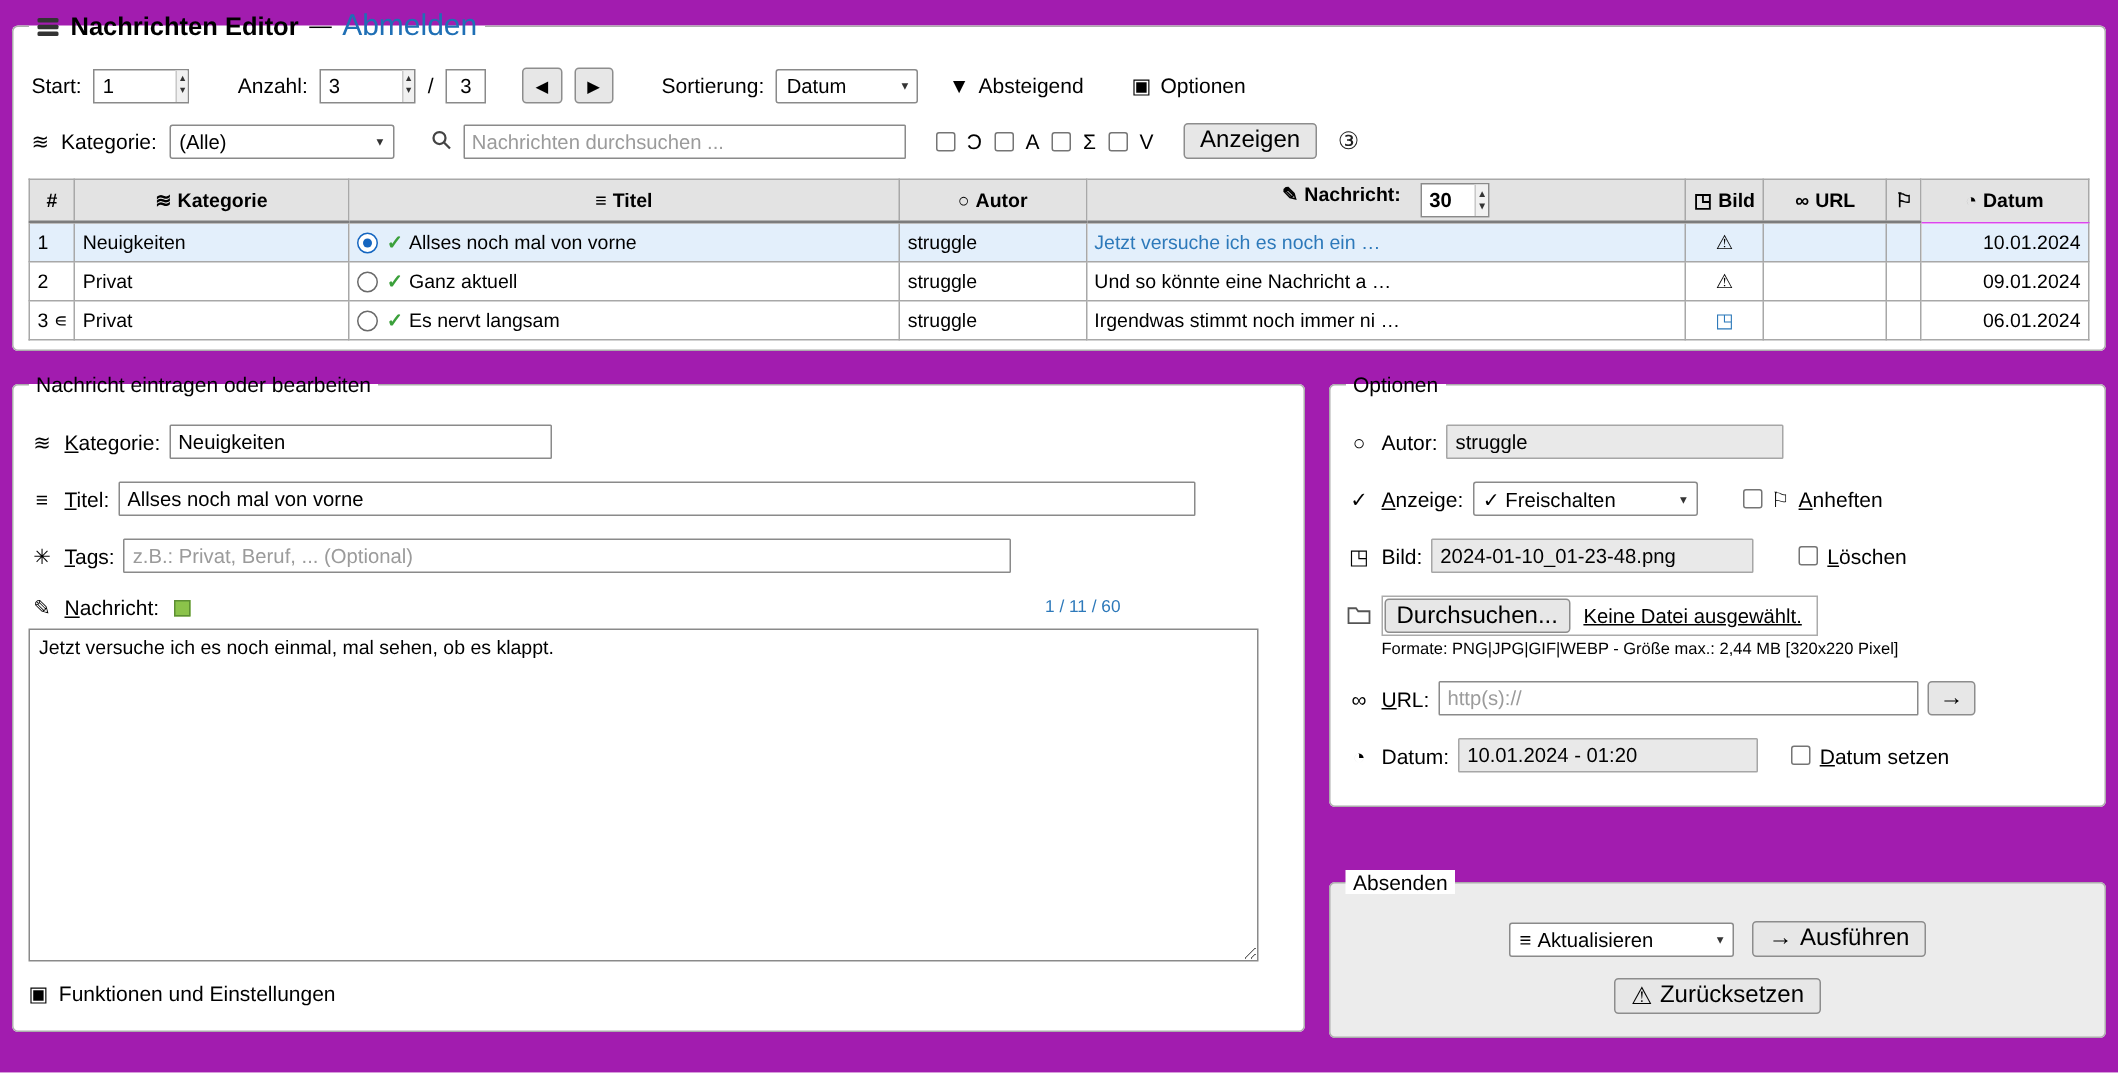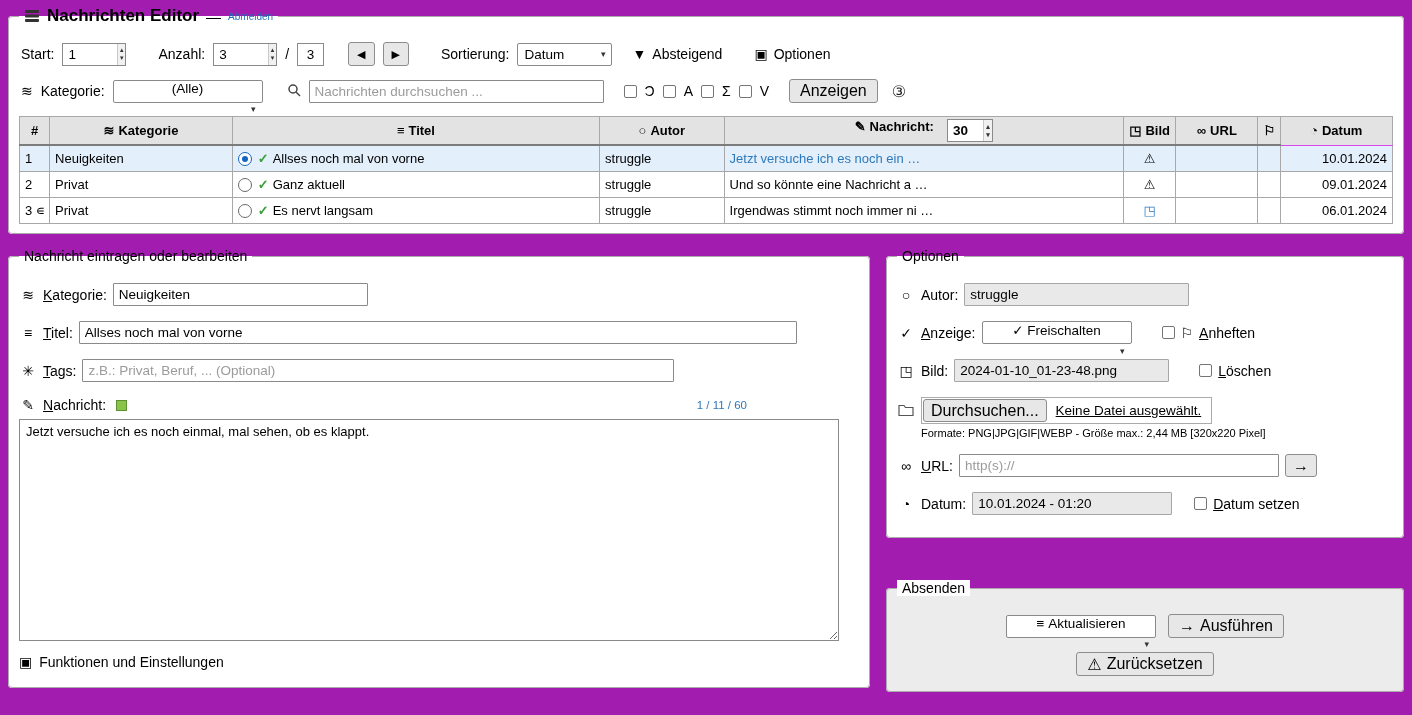--- a/index.html
+++ b/index.html
@@ -11,40 +11,40 @@
 a{color:#1f6fb5;text-decoration:none;cursor:pointer;}
 u{text-decoration:underline;}
 .icn{display:inline-block;margin-right:4px;}
 .row-flex{display:flex;align-items:center;}
 .lbl{white-space:nowrap;}
 
 .fs-top{margin:6px 8px 0;height:228px;}
 .legend-top{display:flex;align-items:center;gap:7px;}
 .apptitle{font-weight:bold;font-size:17px;}
 .dash{font-size:15px;}
-.logout{font-size:10px;}
+.logout{font-size:20px;}
 .msgicon svg{display:block;}
 .toolbar{margin:12px 2px 0;gap:8px;}
 .filterbar{margin:13px 2px 0;gap:8px;}
 input.txt{font:13.5px "Liberation Sans",sans-serif;border:1px solid #8a8a8a;padding:2px 5px;height:23px;background:#fff;border-radius:1px;}
 input.txt::placeholder{color:#9b9b9b;}
 input.txt.gray{background:#e9e9e9;border-color:#a6a6a6;}
 .numbox{display:inline-flex;align-items:stretch;border:1px solid #8a8a8a;background:#fff;height:23px;}
 .numbox .nval{flex:1;display:flex;align-items:center;padding:0 5px;font-size:13.5px;}
 .spin{display:flex;flex-direction:column;justify-content:center;background:#f1f1f1;border-left:1px solid #c9c9c9;padding:0 2px;font-size:7px;line-height:8px;color:#333;cursor:default;text-align:center;}
 .pagebox{display:inline-flex;align-items:center;justify-content:center;border:1px solid #8a8a8a;height:23px;min-width:27px;padding:0 4px;font-size:13.5px;}
 .btn{display:inline-flex;align-items:center;gap:5px;border:1px solid #8d8d8d;background:#e7e7e7;border-radius:3px;height:24px;padding:0 10px;font-size:16px;cursor:default;white-space:nowrap;}
 .btn.nav{padding:0 8px;font-size:11px;}
 .btn.small{height:23px;padding:0 7px;}
 .select{display:inline-flex;align-items:center;border:1px solid #8a8a8a;border-radius:2px;background:#fff;height:23px;padding:0 6px;gap:8px;font-size:13.5px;white-space:nowrap;}
 .select .sarrow{font-size:9px;color:#333;margin-left:auto;}
 .cb{width:13px;height:13px;border:1px solid #757575;border-radius:2px;background:#fff;display:inline-block;flex:none;}
 .gap12{margin-left:12px;}.gap16{margin-left:16px;}.gap24{margin-left:24px;}
 .badge{font-size:16px;color:#222;margin-left:6px;}
-.w46{width:46px;}.w64{width:64px;}.w95{min-width:95px;}.w150{width:150px;flex-direction:column;}.w200{width:200px;}.w215{width:215px;}
+.w46{width:46px;}.w64{width:64px;}.w95{min-width:95px;}.w150{width:150px;}.w200{width:200px;}.w215{width:215px;}
 .w225{width:225px;}.w255{width:255px;}.w295{width:295px;}.w320{width:320px;}.w632{width:592px;}.w718{width:718px;}
 
 .msgtable{width:100%;border-collapse:collapse;table-layout:fixed;margin-top:13px;font-size:13px;background:#fff;border:1px solid #7c7c7c;}
 .msgtable th,.msgtable td{border:1px solid #a8a8a8;padding:2px 5px;height:26px;overflow:hidden;white-space:nowrap;text-align:left;}
 .msgtable thead th{background:#e3e3e3;border-bottom:2px solid #7c7c7c;text-align:center;font-weight:bold;}
 .msgtable thead th.sorted{border-bottom:1px solid #d946ef;}
 tr.selected td{background:#e3effb;}
 td.c-date{text-align:right;}
 td.c-img,td.c-flag{text-align:center;}
 .bluetext{color:#2d79ba;}

